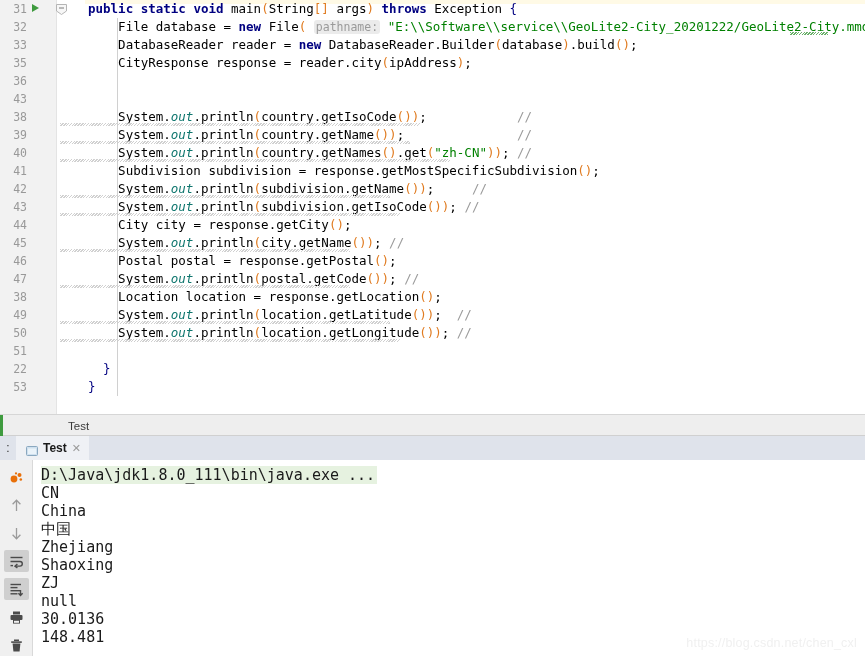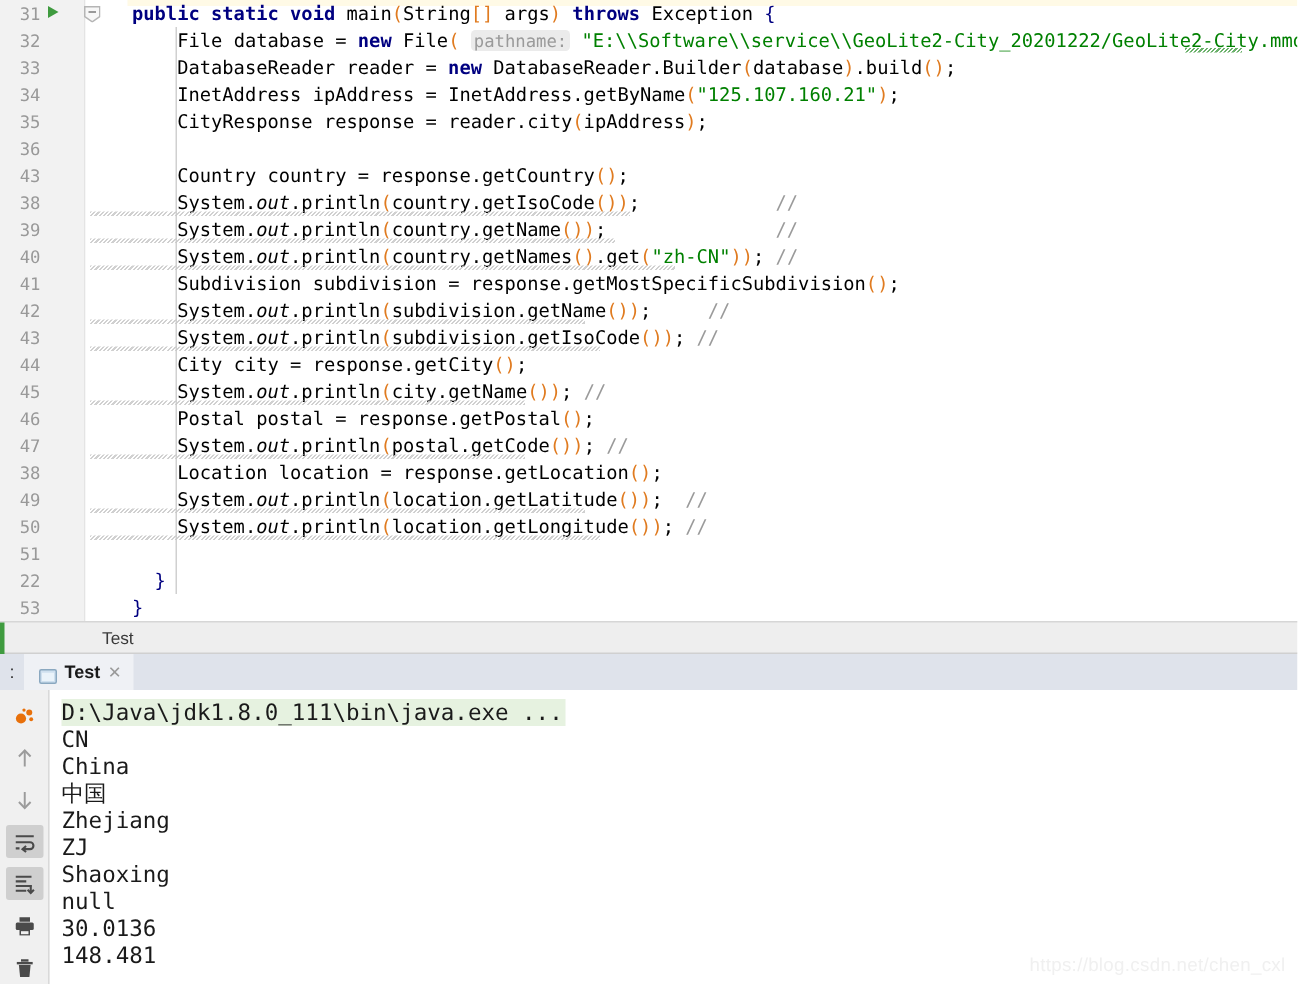--- a/index.html
+++ b/index.html
@@ -93,21 +93,21 @@
     position: absolute;
     left: 88px; top: 0;
   }
 
   
   .kw   { color: #000080; font-weight: bold; }
   .ident{ color: #000000; }
   .par  { color: #e07b20; }
   .str  { color: #008000; }
   .cmt  { color: #9a9a9a; }
-  .stat { color: #000000; font-style: italic; }
+  .stat { color: #0f766e; font-style: italic; }
   .brace{ color: #000080; }
   .hint {
     color: #9a9a9a;
     background: #ebebeb;
     border-radius: 3px;
     padding: 0 2px;
     font-size: 11.5px;
   }
 
   
@@ -270,24 +270,23 @@
         <path d="M0.5 0.5 H10.5 V7 L5.5 10.5 L0.5 7 Z" fill="#f7f7f7" stroke="#b5b5b5" stroke-width="1"></path>
         <line x1="3" y1="4" x2="8" y2="4" stroke="#7a7a7a" stroke-width="1"></line>
       </svg>
     </div>
     <div class="indent-guide"></div>
 
     <div class="editor-rows" id="editor-rows">
         <div class="row"><div class="gutter">31</div><div class="code"><span class="kw">public</span> <span class="kw">static</span> <span class="kw">void</span> <span class="ident">main</span><span class="par">(</span><span class="ident">String</span><span class="par">[</span><span class="par">]</span> <span class="ident">args</span><span class="par">)</span> <span class="kw">throws</span> <span class="ident">Exception</span> <span class="brace">{</span></div></div>
         <div class="row"><div class="gutter">32</div><div class="code">    <span class="ident">File</span> <span class="ident">database</span> = <span class="kw">new</span> <span class="ident">File</span><span class="par">(</span> <span class="hint">pathname:</span> <span class="str">"E:\\Software\\service\\GeoLite2-City_20201222/GeoLite2-City.mmdb"</span>;</div><div class="squig-green" style="left: 790px; width: 38px;"></div></div>
         <div class="row"><div class="gutter">33</div><div class="code">    <span class="ident">DatabaseReader</span> <span class="ident">reader</span> = <span class="kw">new</span> <span class="ident">DatabaseReader</span>.<span class="ident">Builder</span><span class="par">(</span><span class="ident">database</span><span class="par">)</span>.<span class="ident">build</span><span class="par">(</span><span class="par">)</span>;</div></div>
-        <div class="row"><div class="gutter">34</div><div class="code">    <span class="ident">InetAddress</span> <span class="ident">ipAddress</span> = <span class="ident">InetAddress</span>.<span class="ident">getByName</span><span class="par">(</span><span class="str">"125.107.160.21"</span><span class="par">)</span>;</div></div>
         <div class="row"><div class="gutter">35</div><div class="code">    <span class="ident">CityResponse</span> <span class="ident">response</span> = <span class="ident">reader</span>.<span class="ident">city</span><span class="par">(</span><span class="ident">ipAddress</span><span class="par">)</span>;</div></div>
         <div class="row"><div class="gutter">36</div><div class="code"></div></div>
-        <div class="row"><div class="gutter">43</div><div class="code">    <span class="ident">Country</span> <span class="ident">country</span> = <span class="ident">response</span>.<span class="ident">getCountry</span><span class="par">(</span><span class="par">)</span>;</div></div>
+        <div class="row"><div class="gutter">43</div></div>
         <div class="row"><div class="gutter">38</div><div class="code">    <span class="ident">System</span>.<span class="stat">out</span>.<span class="ident">println</span><span class="par">(</span><span class="ident">country</span>.<span class="ident">getIsoCode</span><span class="par">(</span><span class="par">)</span><span class="par">)</span>;            <span class="cmt">//</span></div><div class="squig" style="width: 360px;"></div></div>
         <div class="row"><div class="gutter">39</div><div class="code">    <span class="ident">System</span>.<span class="stat">out</span>.<span class="ident">println</span><span class="par">(</span><span class="ident">country</span>.<span class="ident">getName</span><span class="par">(</span><span class="par">)</span><span class="par">)</span>;               <span class="cmt">//</span></div><div class="squig" style="width: 350px;"></div></div>
         <div class="row"><div class="gutter">40</div><div class="code">    <span class="ident">System</span>.<span class="stat">out</span>.<span class="ident">println</span><span class="par">(</span><span class="ident">country</span>.<span class="ident">getNames</span><span class="par">(</span><span class="par">)</span>.<span class="ident">get</span><span class="par">(</span><span class="str">"zh-CN"</span><span class="par">)</span><span class="par">)</span>; <span class="cmt">//</span></div><div class="squig" style="width: 390px;"></div></div>
         <div class="row"><div class="gutter">41</div><div class="code">    <span class="ident">Subdivision</span> <span class="ident">subdivision</span> = <span class="ident">response</span>.<span class="ident">getMostSpecificSubdivision</span><span class="par">(</span><span class="par">)</span>;</div></div>
         <div class="row"><div class="gutter">42</div><div class="code">    <span class="ident">System</span>.<span class="stat">out</span>.<span class="ident">println</span><span class="par">(</span><span class="ident">subdivision</span>.<span class="ident">getName</span><span class="par">(</span><span class="par">)</span><span class="par">)</span>;     <span class="cmt">//</span></div><div class="squig" style="width: 330px;"></div></div>
         <div class="row"><div class="gutter">43</div><div class="code">    <span class="ident">System</span>.<span class="stat">out</span>.<span class="ident">println</span><span class="par">(</span><span class="ident">subdivision</span>.<span class="ident">getIsoCode</span><span class="par">(</span><span class="par">)</span><span class="par">)</span>; <span class="cmt">//</span></div><div class="squig" style="width: 340px;"></div></div>
         <div class="row"><div class="gutter">44</div><div class="code">    <span class="ident">City</span> <span class="ident">city</span> = <span class="ident">response</span>.<span class="ident">getCity</span><span class="par">(</span><span class="par">)</span>;</div></div>
         <div class="row"><div class="gutter">45</div><div class="code">    <span class="ident">System</span>.<span class="stat">out</span>.<span class="ident">println</span><span class="par">(</span><span class="ident">city</span>.<span class="ident">getName</span><span class="par">(</span><span class="par">)</span><span class="par">)</span>; <span class="cmt">//</span></div><div class="squig" style="width: 290px;"></div></div>
         <div class="row"><div class="gutter">46</div><div class="code">    <span class="ident">Postal</span> <span class="ident">postal</span> = <span class="ident">response</span>.<span class="ident">getPostal</span><span class="par">(</span><span class="par">)</span>;</div></div>
         <div class="row"><div class="gutter">47</div><div class="code">    <span class="ident">System</span>.<span class="stat">out</span>.<span class="ident">println</span><span class="par">(</span><span class="ident">postal</span>.<span class="ident">getCode</span><span class="par">(</span><span class="par">)</span><span class="par">)</span>; <span class="cmt">//</span></div><div class="squig" style="width: 290px;"></div></div>
@@ -377,22 +376,22 @@
             </svg>
           </div>
         </div>
 
       <div class="console" id="console-output">
           <div style="height: 18px;"><span class="cline hl">D:\Java\jdk1.8.0_111\bin\java.exe ...</span></div>
           <div style="height: 18px;"><span class="cline">CN</span></div>
           <div style="height: 18px;"><span class="cline">China</span></div>
           <div style="height: 18px;"><span class="cline">中国</span></div>
           <div style="height: 18px;"><span class="cline">Zhejiang</span></div>
+          <div style="height: 18px;"><span class="cline">Shaoxing</span></div>
           <div style="height: 18px;"><span class="cline">ZJ</span></div>
-          <div style="height: 18px;"><span class="cline">Shaoxing</span></div>
           <div style="height: 18px;"><span class="cline">null</span></div>
           <div style="height: 18px;"><span class="cline">30.0136</span></div>
           <div style="height: 18px;"><span class="cline">148.481</span></div>
         </div>
 
       <div class="watermark">https://blog.csdn.net/chen_cxl</div>
     </div>
   </div>
 </div>
 

